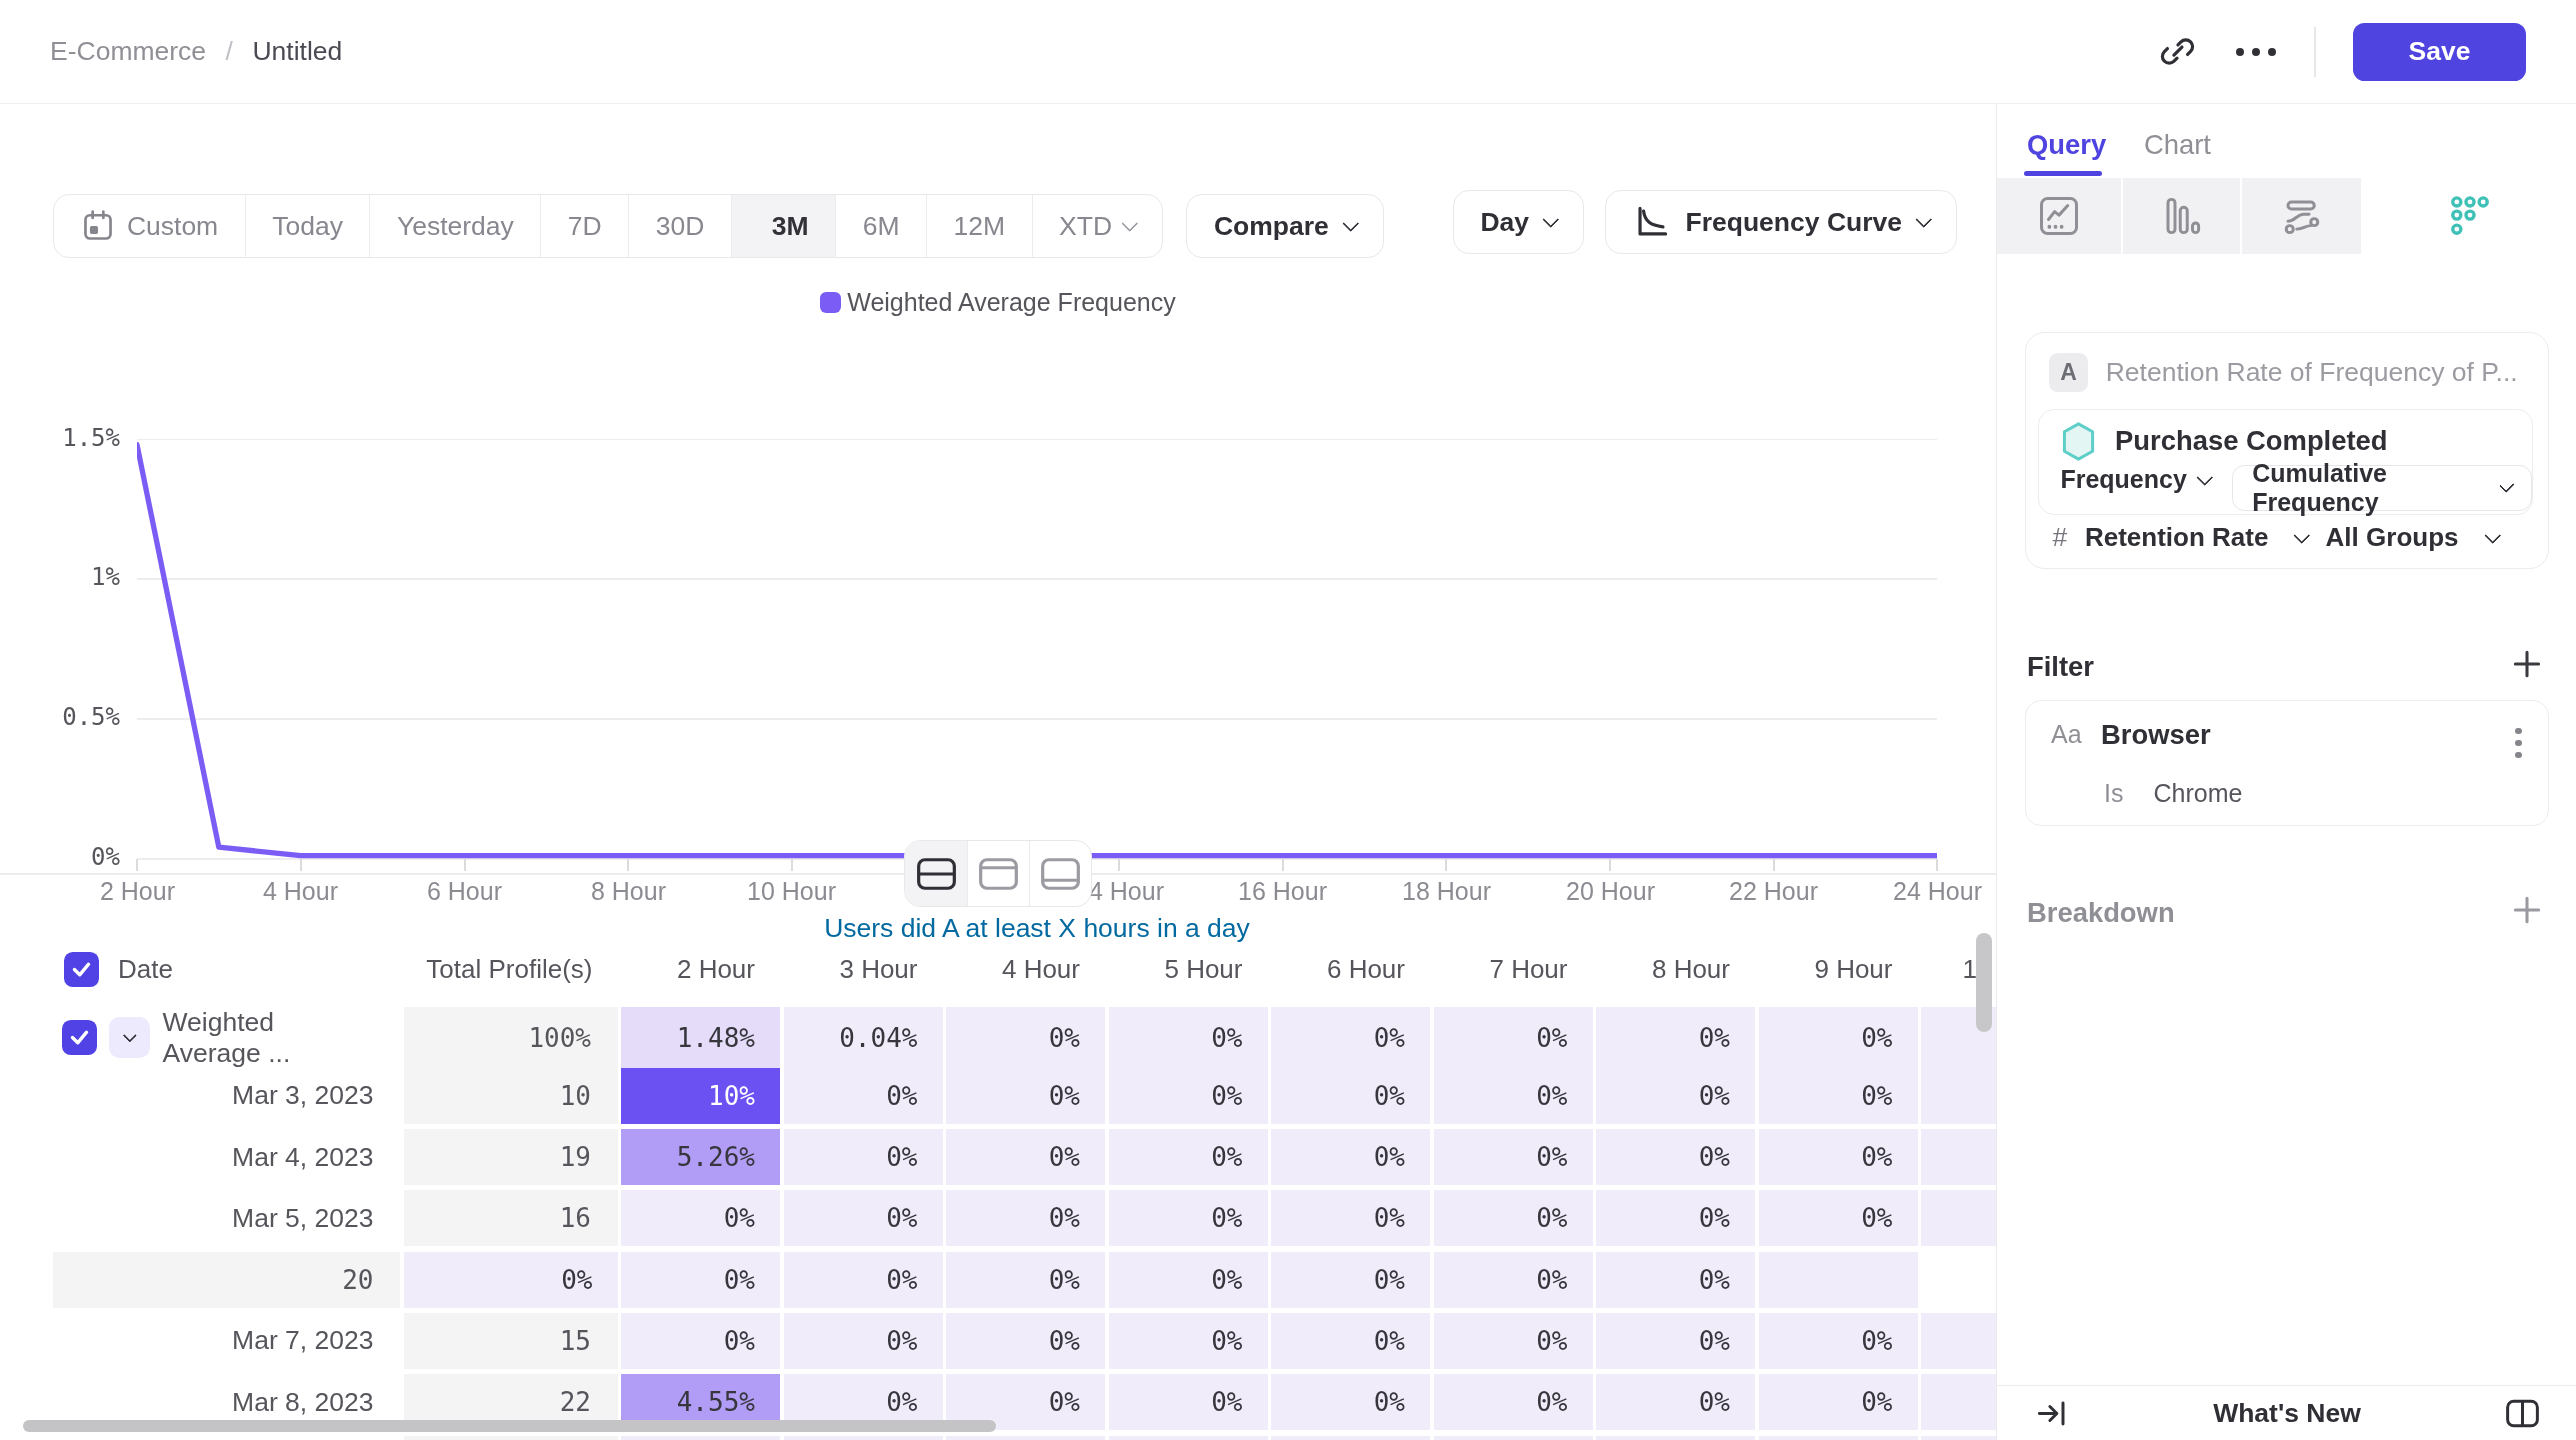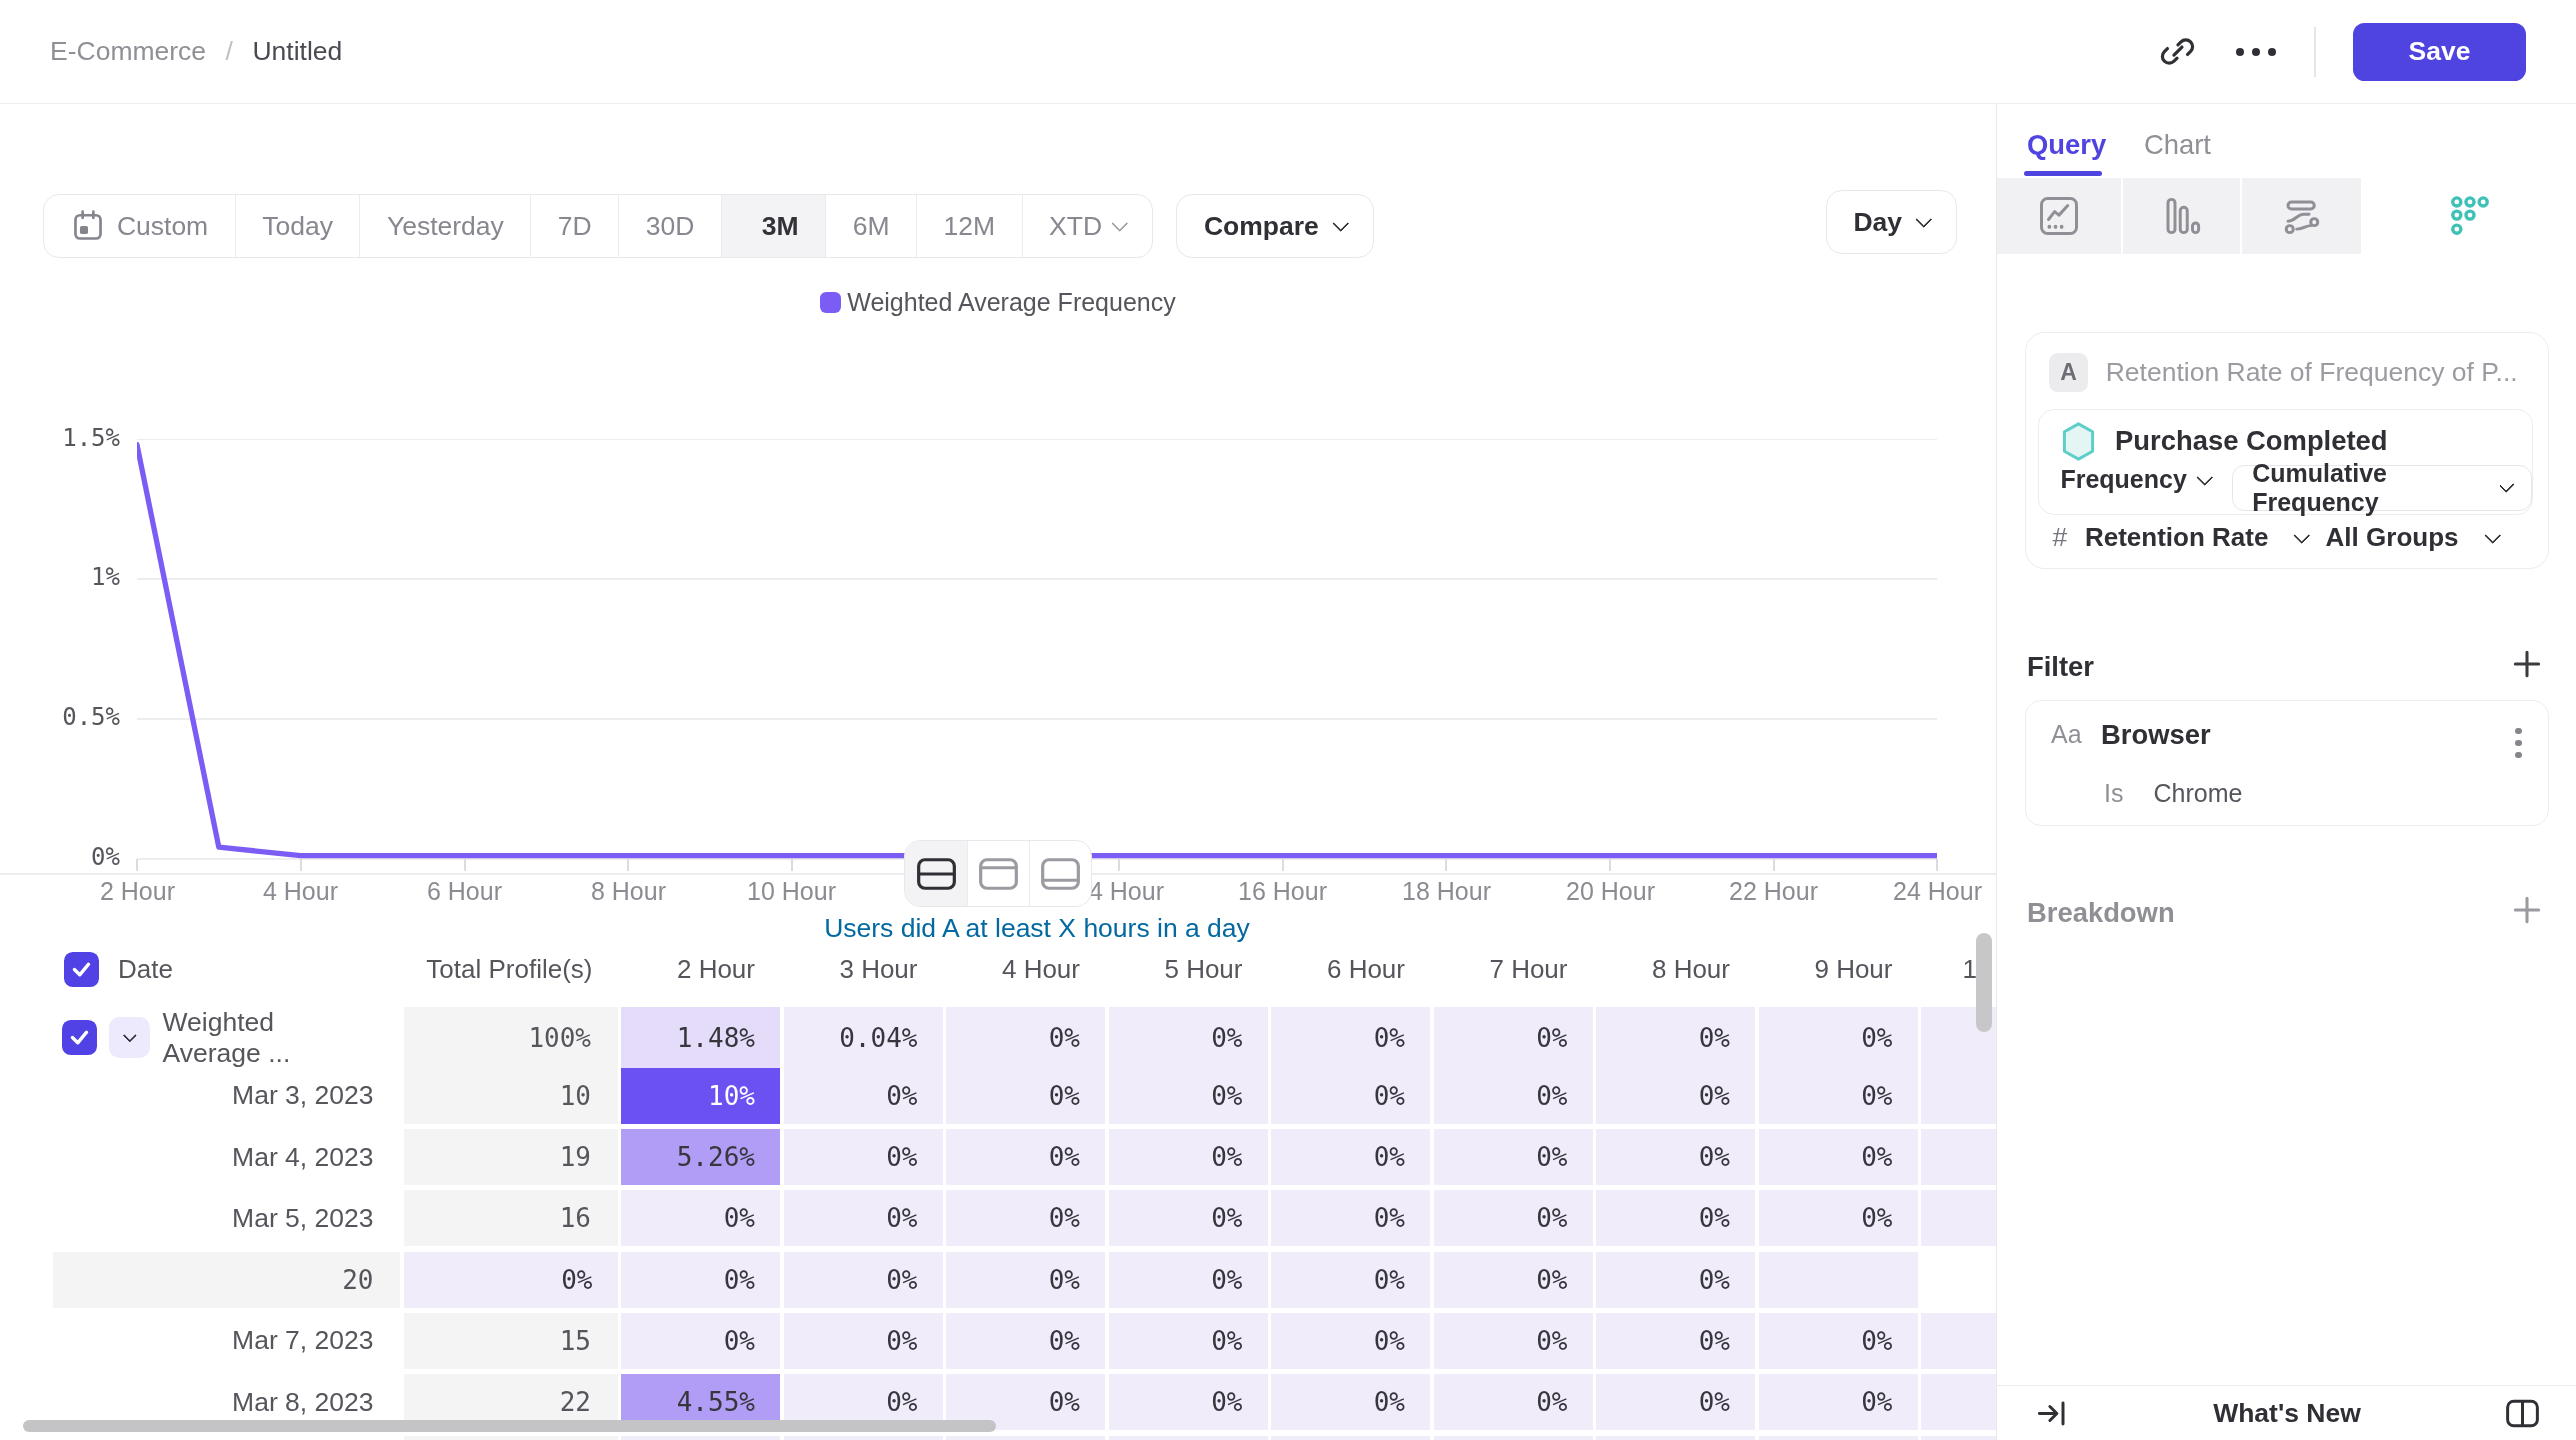--- a/index.html
+++ b/index.html
@@ -18,21 +18,21 @@
   .icnbtn { width:42px; height:42px; display:flex; align-items:center; justify-content:center; cursor:pointer; }
   .dots3 { display:flex; gap:8px; }
   .dots3 i { width:8px; height:8px; border-radius:50%; background:#2f2f36; }
   .vdiv { width:1.8px; height:50px; background:#e7e7ea; }
   .savebtn { width:173px; height:58px; border-radius:11.5px; background:#4f44e0; color:#fff;
     font-size:26.5px; font-weight:600; display:flex; align-items:center; justify-content:center; cursor:pointer; }
 
   
   .main { position:absolute; left:0; top:104px; width:1996px; height:1336px; }
 
-  .toolbar { position:absolute; top:86px; left:43px; right:0; height:72px; display:flex; align-items:center; }
+  .toolbar { position:absolute; top:86px; left:53px; right:0; height:72px; display:flex; align-items:center; }
   .seg { display:flex; align-items:stretch; height:64px; background:#fff; border:1.8px solid #e8e8ea; border-radius:16px; overflow:hidden; }
   .seg-item { display:flex; align-items:center; gap:12.4px; padding:0 26.5px; font-size:26.5px; color:#87878f;
     border-left:1.8px solid #ececee; cursor:pointer; white-space:nowrap; }
   .seg-item:first-child { border-left:none; }
   .seg-item.sel { background:#f3f3f5; color:#323238; font-weight:600;padding-left:40px; }
   .pillbtn { display:flex; align-items:center; gap:16px; height:64px; padding:0 26.5px; background:#fff;
     border:1.8px solid #e8e8ea; border-radius:16px; font-size:26.5px; font-weight:600; color:#2f2f36; cursor:pointer; white-space:nowrap; }
   .compare { margin-left:23px; }
   .tright { position:absolute; right:39px; top:0; display:flex; gap:21px; }
   .chev { display:inline-block; width:11.5px; height:11.5px; border-right:2.7px solid currentColor; border-bottom:2.7px solid currentColor;
@@ -195,20 +195,30 @@
           <span class="chev gray"></span>
         </div>
       </div>
     <div class="pillbtn compare">
       <span>Compare</span>
       <span class="chev"></span>
     </div>
     <div class="tright">
       <div class="pillbtn">
         <span>Day</span>
+        <span class="chev"></span>
+      </div>
+      <div class="pillbtn">
+        <span>
+          <svg width="37" height="37" viewBox="0 0 42 42" fill="none" stroke="#2f2f36" stroke-width="3.6" stroke-linecap="round" stroke-linejoin="round">
+            <path d="M8 5 V34 H37"></path>
+            <path d="M12 8 c1.5 12 8 16 22 18"></path>
+          </svg>
+        </span>
+        <span>Frequency Curve</span>
         <span class="chev"></span>
       </div>
     </div>
   </div>
 
   <div class="legend">
     <span class="sw"></span>
     <span class="lbl">Weighted Average Frequency</span>
   </div>
 

